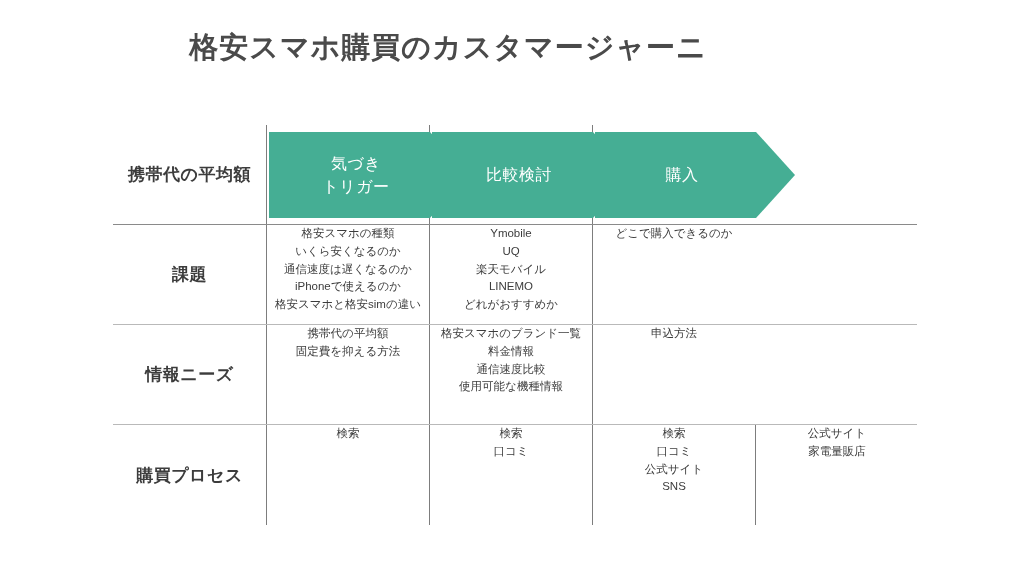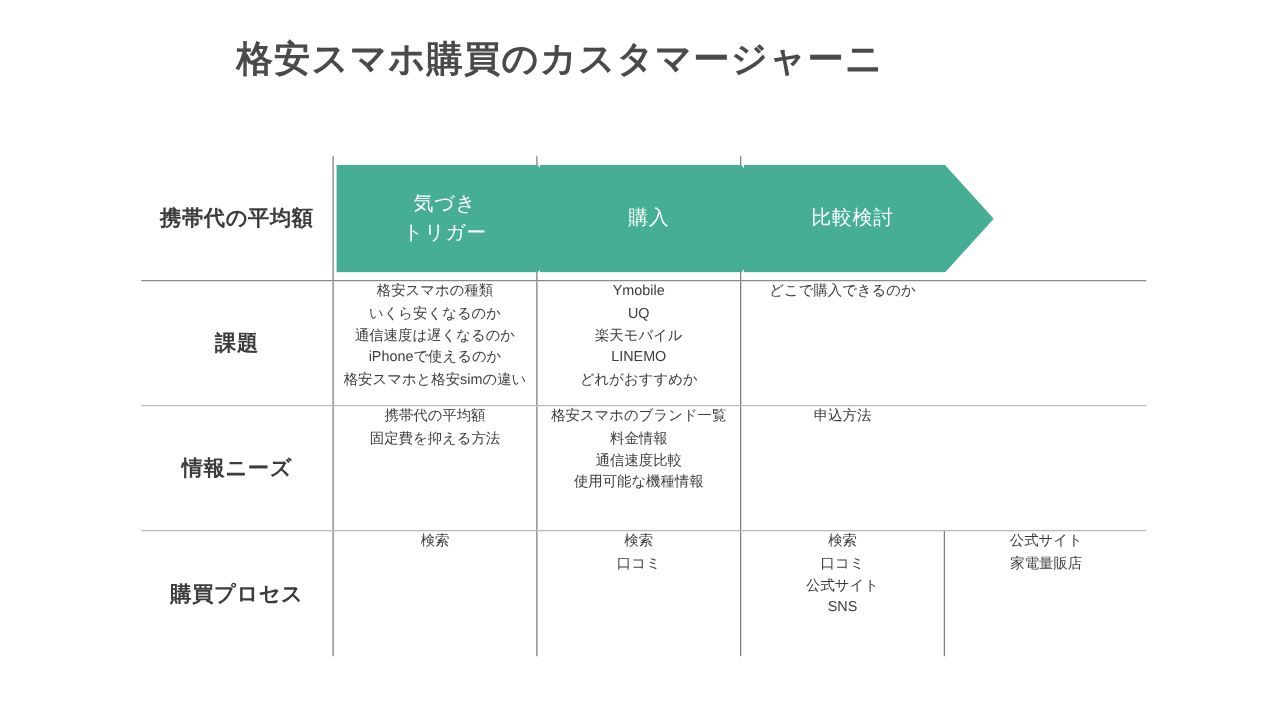--- a/index.html
+++ b/index.html
@@ -129,27 +129,27 @@
     <div class="jcell">
       <div class="chevron">
         <span class="chevron-label">気づき
 トリガー</span>
       </div>
     </div>
 
 
     <div class="jcell">
       <div class="chevron">
+        <span class="chevron-label">比較検討</span>
+      </div>
+    </div>
+
+    <div class="jcell">
+      <div class="chevron">
         <span class="chevron-label">購入</span>
-      </div>
-    </div>
-
-    <div class="jcell">
-      <div class="chevron">
-        <span class="chevron-label">比較検討</span>
       </div>
     </div>
   </div>
 
   <div class="jrow row-issue">
     <div class="rowlabel">課題</div>
     <div class="jcell">
       <span class="cell-text">格安スマホの種類
 いくら安くなるのか
 通信速度は遅くなるのか

